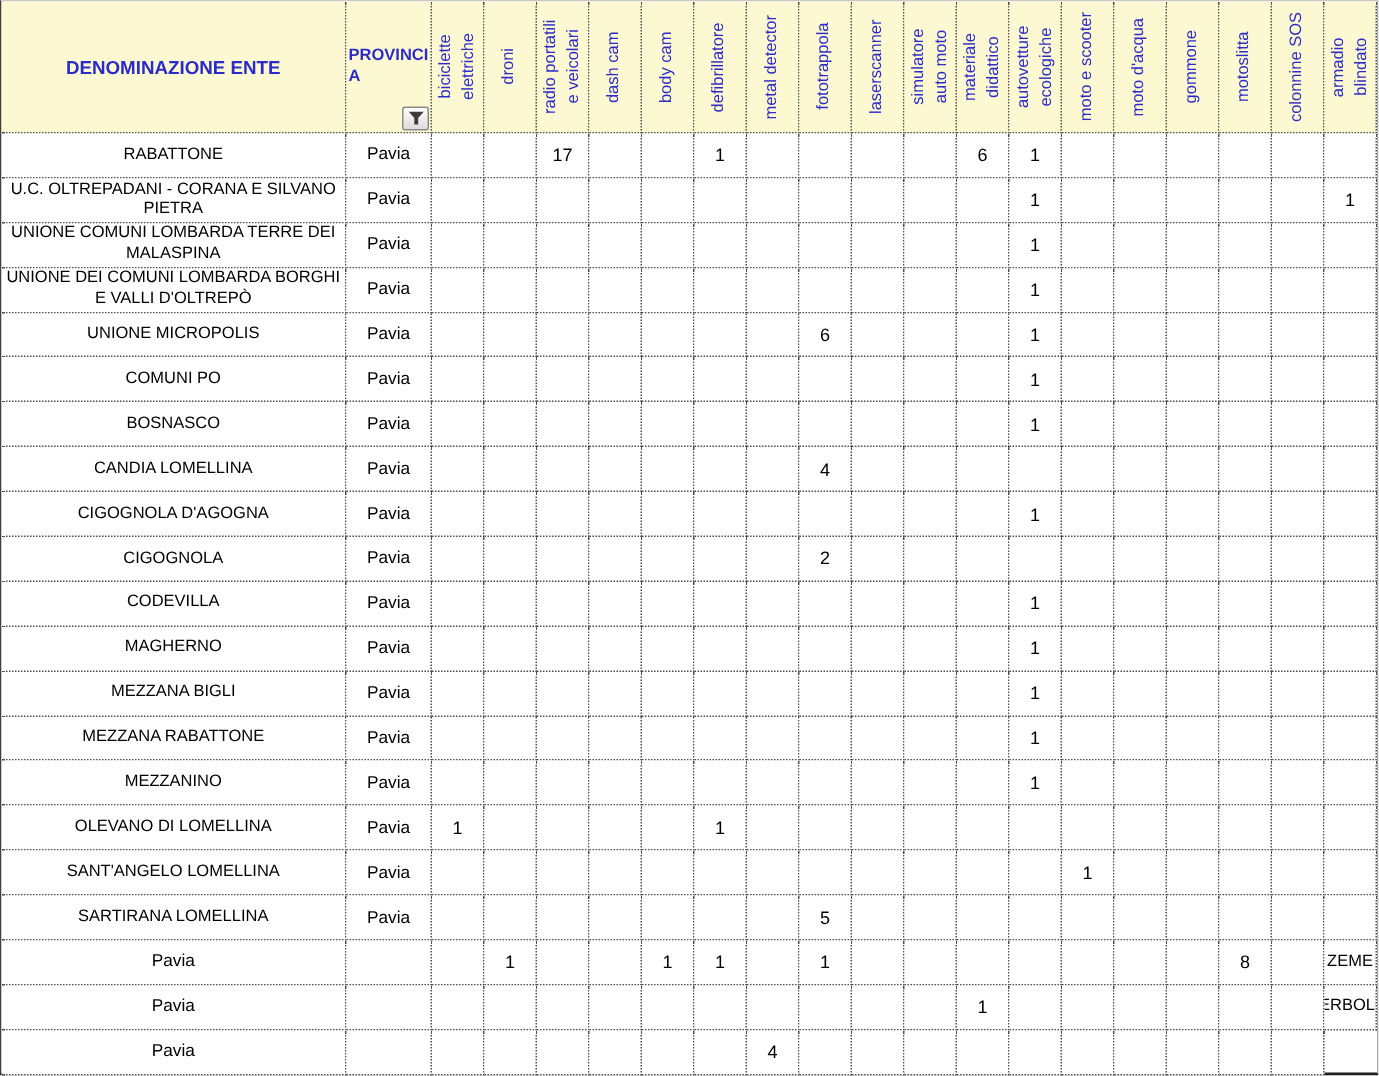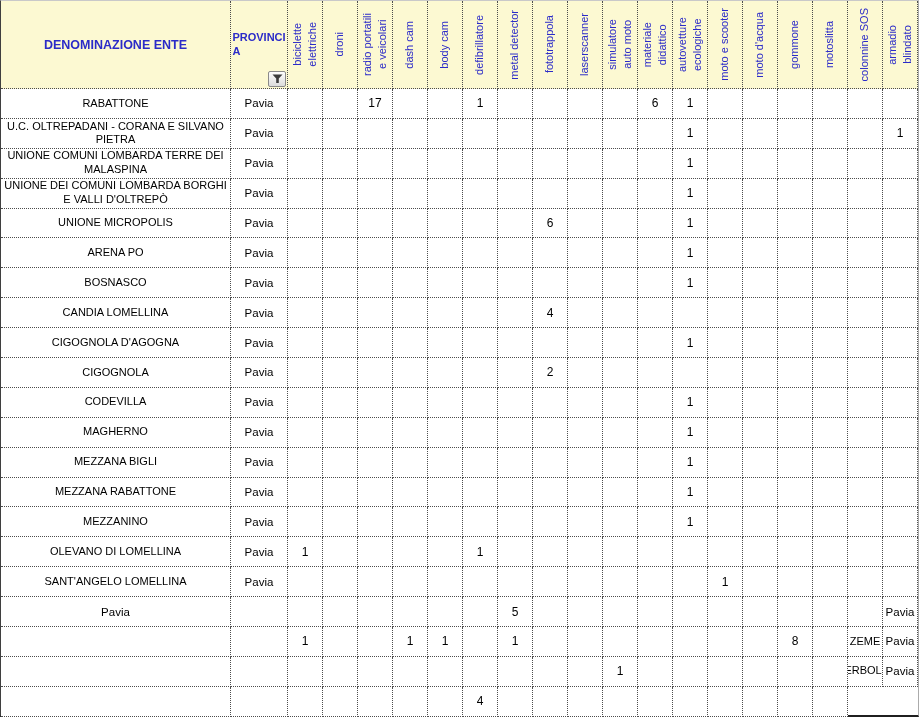--- a/index.html
+++ b/index.html
@@ -289,21 +289,21 @@
     <div class="cell dcell value-cell">
       <span>1</span>
     </div>
     <div class="cell dcell value-cell"></div>
     <div class="cell dcell value-cell"></div>
     <div class="cell dcell value-cell"></div>
     <div class="cell dcell value-cell"></div>
     <div class="cell dcell value-cell"></div>
     <div class="cell dcell value-cell"></div>
     <div class="cell dcell name-cell">
-      <span>ARENA PO</span>
+      <span>COMUNI PO</span>
     </div>
     <div class="cell dcell prov-cell">
       <span>Pavia</span>
     </div>
     <div class="cell dcell value-cell"></div>
     <div class="cell dcell value-cell"></div>
     <div class="cell dcell value-cell"></div>
     <div class="cell dcell value-cell"></div>
     <div class="cell dcell value-cell"></div>
     <div class="cell dcell value-cell"></div>
@@ -602,20 +602,23 @@
     <div class="cell dcell value-cell"></div>
     <div class="cell dcell value-cell"></div>
     <div class="cell dcell value-cell">
       <span>1</span>
     </div>
     <div class="cell dcell value-cell"></div>
     <div class="cell dcell value-cell"></div>
     <div class="cell dcell value-cell"></div>
     <div class="cell dcell value-cell"></div>
     <div class="cell dcell value-cell"></div>
+    <div class="cell dcell name-cell">
+      <span>SARTIRANA LOMELLINA</span>
+    </div>
     <div class="cell dcell prov-cell">
       <span>Pavia</span>
     </div>
     <div class="cell dcell value-cell"></div>
     <div class="cell dcell value-cell"></div>
     <div class="cell dcell value-cell"></div>
     <div class="cell dcell value-cell"></div>
     <div class="cell dcell value-cell"></div>
     <div class="cell dcell value-cell"></div>
     <div class="cell dcell value-cell"></div>

